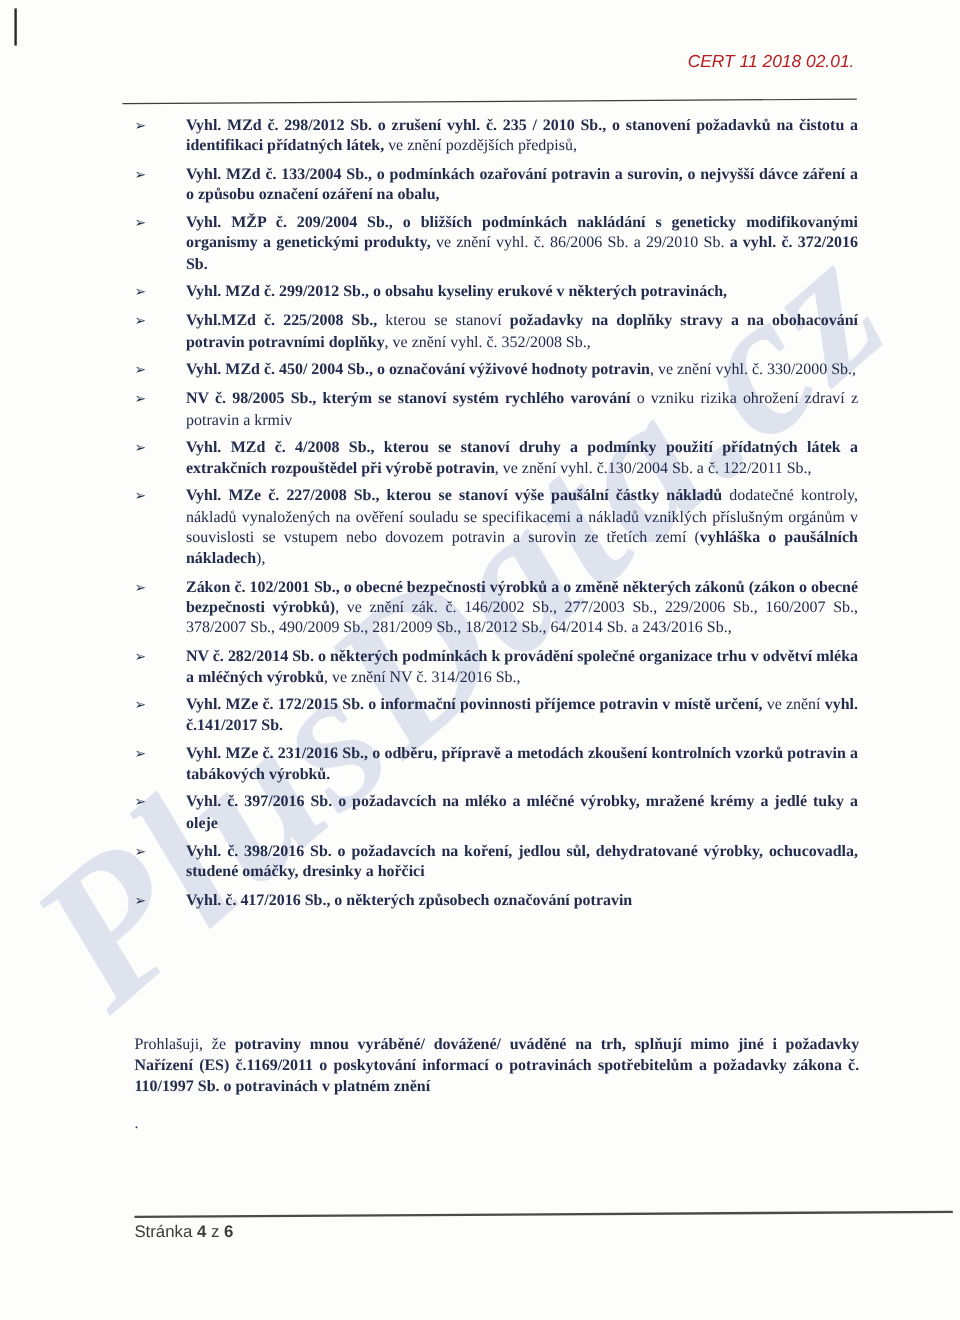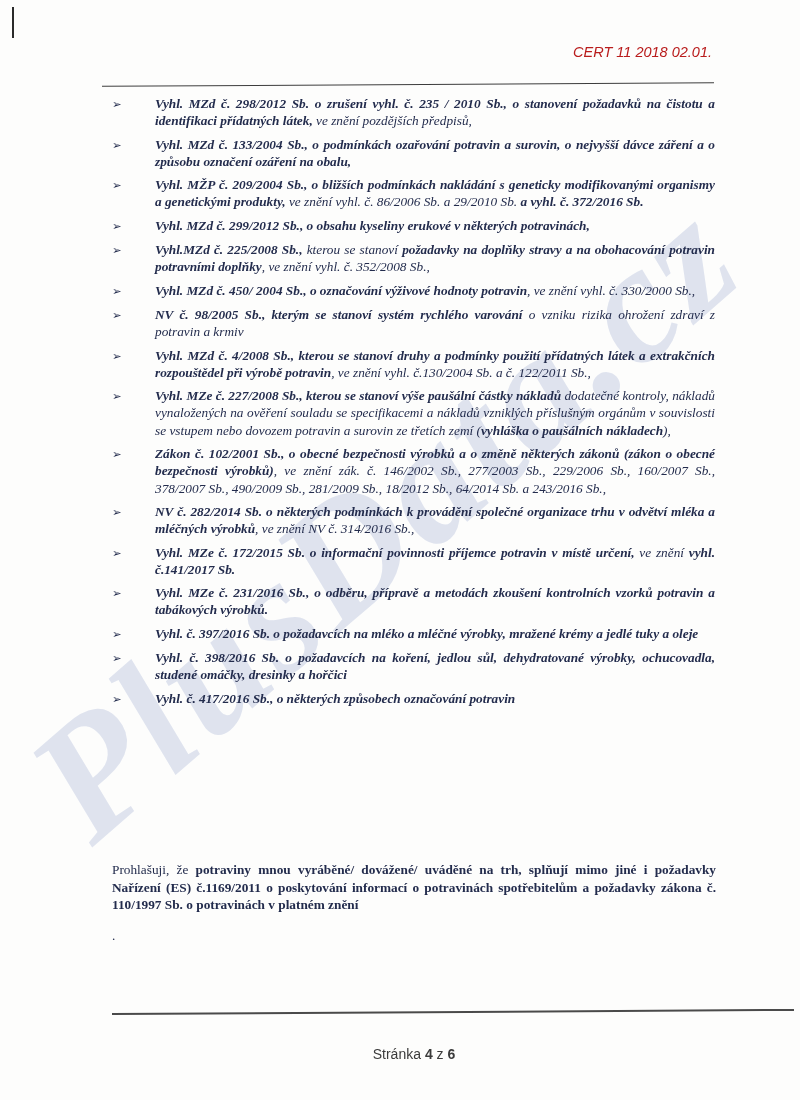--- a/index.html
+++ b/index.html
@@ -46,36 +46,35 @@
     position:absolute; top:95px; left:112px; width:603px;
     z-index:1;
     font-size:13.3px; line-height:17.3px;
   }
   .li { display:flex; margin-bottom:6px; }
   .li .bullet {
     flex:0 0 43px; width:43px;
     font-family:"DejaVu Sans", sans-serif;
     font-size:11.5px; padding-top:1px;
   }
-  .li .txt { flex:1; text-align:justify;font-style:italic; }
+  .li .txt { flex:1; text-align:justify; }
   .b { font-weight:bold; }
   .paras {
     position:absolute; top:861px; left:112px; width:604px;
     z-index:1; font-size:13.3px; line-height:17.6px;
   }
   .paras p { margin:0 0 13px 0; text-align:justify; }
   .footer-rule {
     position:absolute; top:1011px; left:112px; width:682px;
     height:1.5px; background:#4a4a4a;
     transform:rotate(-0.35deg);
     z-index:1;
   }
   .footer-label {
-    position:absolute; top:1046px; left:112px; width:604px;
-    text-align:center;
+    position:absolute; top:1018px; left:112px; width:604px;
     font-family:"Liberation Sans", sans-serif;
     font-size:14px; color:#3b3b3b; z-index:1;
   }
 </style>
 </head>
 <body>
 
 <div class="corner-mark"></div>
 
 <div class="watermark" style="color: rgb(199, 207, 228);">PlusData.cz</div>

